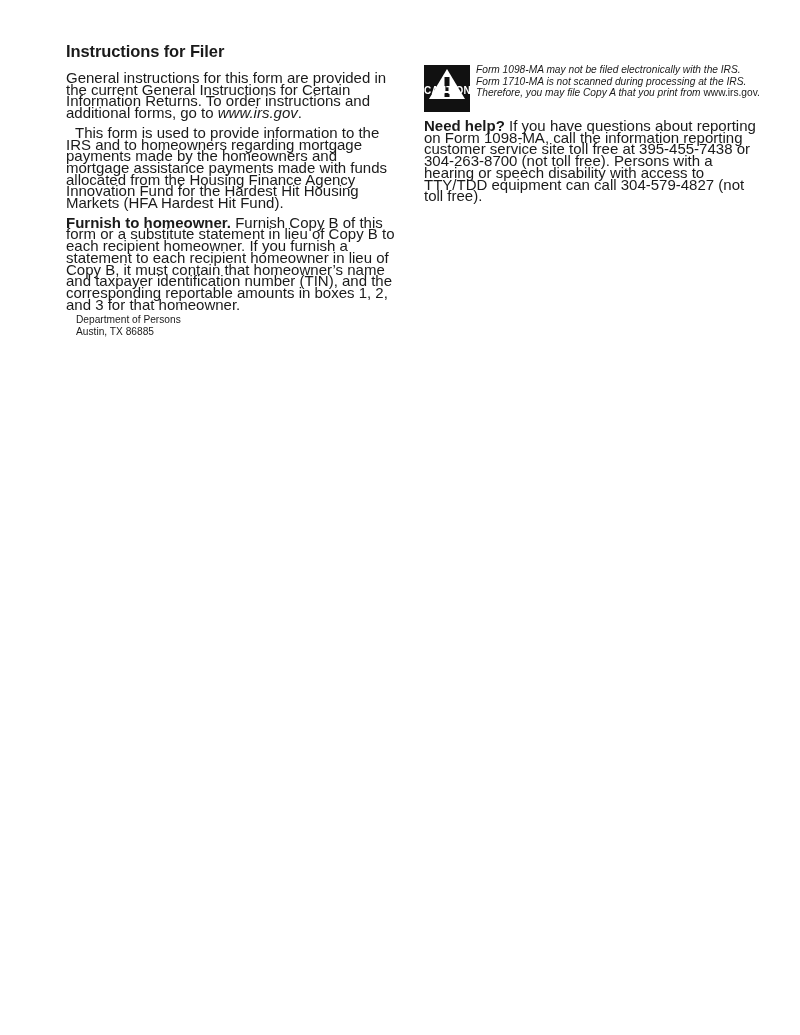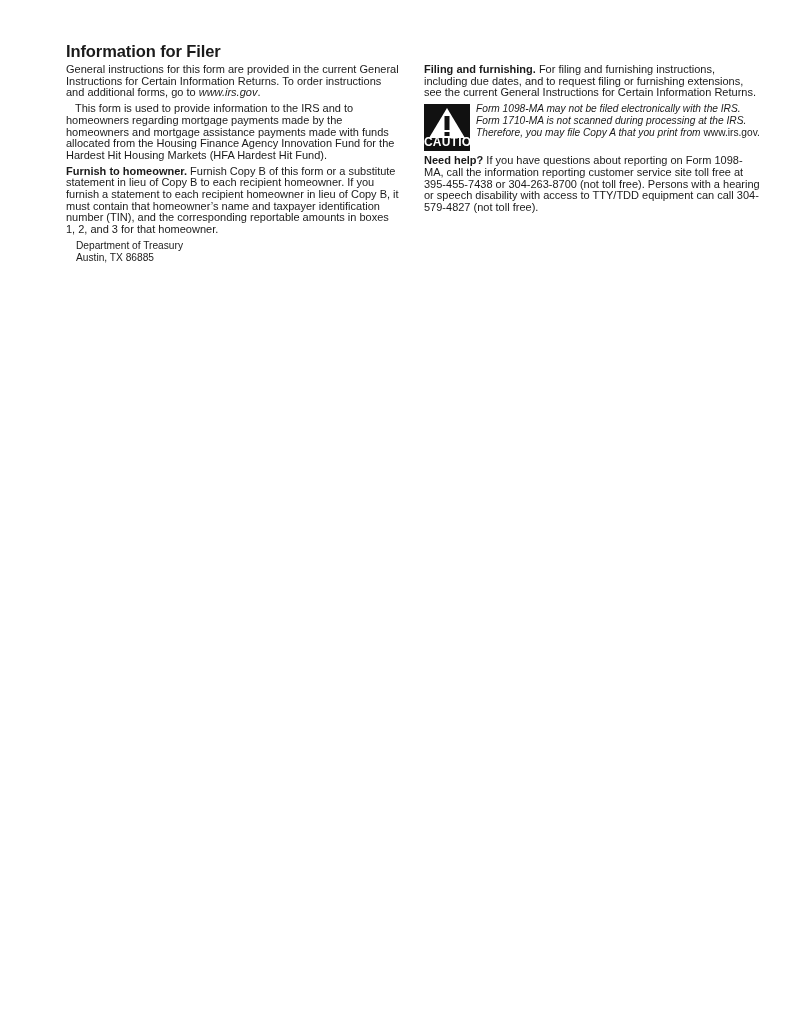--- a/index.html
+++ b/index.html
@@ -7,54 +7,53 @@
     width: 800px; height: 1035px; position: relative; overflow: hidden;
     font-family: "Liberation Sans", sans-serif; color: #1a1a1a;
   }
   .col { position: absolute; top: 0; }
   .col-left { left: 66px; width: 335px; }
   .col-right { left: 424px; width: 336px; }
   h1 {
     margin: 0; position: absolute; top: 42px; left: 66px;
     font-size: 16.5px; font-weight: bold; letter-spacing: -0.1px;
   }
-  p { margin: 0 0 4px 0; font-size: 11px; line-height: 11.7px; }
+  p { margin: 8px 0 4px 0; font-size: 15px; line-height: 11.7px; }
   .indent { text-indent: 9px; }
   .bold { font-weight: bold; }
   .addr { margin-left: 10px; font-size: 10.2px; line-height: 11.7px; }
   .caution-block { display: flex; align-items: flex-start; margin: 0 0 4px 0; }
   .caution-icon {
     width: 46px; height: 47px; background: #111; flex: 0 0 46px; margin-right: 6px;
     position: relative; margin-top: 1px;
   }
   .caution-icon svg { position: absolute; left: 4px; top: 3px; }
   .caution-word {
-    position: absolute; bottom: 2px; left: 0; width: 46px; text-align: center;
-    color: #fff; font-size: 12px; font-weight: bold; letter-spacing: 0.2px;
+    position: absolute; bottom: 16px; left: 0; width: 46px; text-align: center;
+    color: #fff; font-size: 10px; font-weight: bold; letter-spacing: 0.2px;
   }
   .caution-text { font-size: 10.2px; line-height: 11.7px; }
   .caution-text .it { font-style: italic; }
 </style>
 </head>
 <body>
 
-<h1>Information for Filer</h1>
+<h1>Instructions for Filer</h1>
 
 <div class="col col-left" style="top:64px;">
   <p><span>General instructions for this form are provided in the current General Instructions for Certain Information Returns. To order instructions and additional forms, go to </span><i>www.irs.gov</i><span>.</span></p>
   <p class="indent">This form is used to provide information to the IRS and to homeowners regarding mortgage payments made by the homeowners and mortgage assistance payments made with funds allocated from the Housing Finance Agency Innovation Fund for the Hardest Hit Housing Markets (HFA Hardest Hit Fund).</p>
   <p><span class="bold">Furnish to homeowner.</span><span> Furnish Copy B of this form or a substitute statement in lieu of Copy B to each recipient homeowner. If you furnish a statement to each recipient homeowner in lieu of Copy B, it must contain that homeowner’s name and taxpayer identification number (TIN), and the corresponding reportable amounts in boxes 1, 2, and 3 for that homeowner.</span></p>
   <div>
-    <div class="addr">Department of Treasury</div>
+    <div class="addr">Department of Persons</div>
     <div class="addr">Austin, TX 86885</div>
   </div>
 </div>
 
 <div class="col col-right" style="top:64px;">
-  <p><span class="bold">Filing and furnishing.</span><span> For filing and furnishing instructions, including due dates, and to request filing or furnishing extensions, see the current General Instructions for Certain Information Returns.</span></p>
   <div class="caution-block">
     <div class="caution-icon">
       <svg width="38" height="32" viewBox="0 0 38 32">
         <polygon points="19,1 37,31 1,31" fill="#ffffff"></polygon>
         <rect x="16.5" y="9" width="5" height="14" fill="#111"></rect>
         <rect x="16.5" y="25" width="5" height="4" fill="#111"></rect>
       </svg>
       <div class="caution-word">CAUTION</div>
     </div>
     <div class="caution-text"><span class="it">Form 1098-MA may not be filed electronically with the IRS. Form 1710-MA is not scanned during processing at the IRS. Therefore, you may file Copy A that you print from</span><span> www.irs.gov.</span></div>

